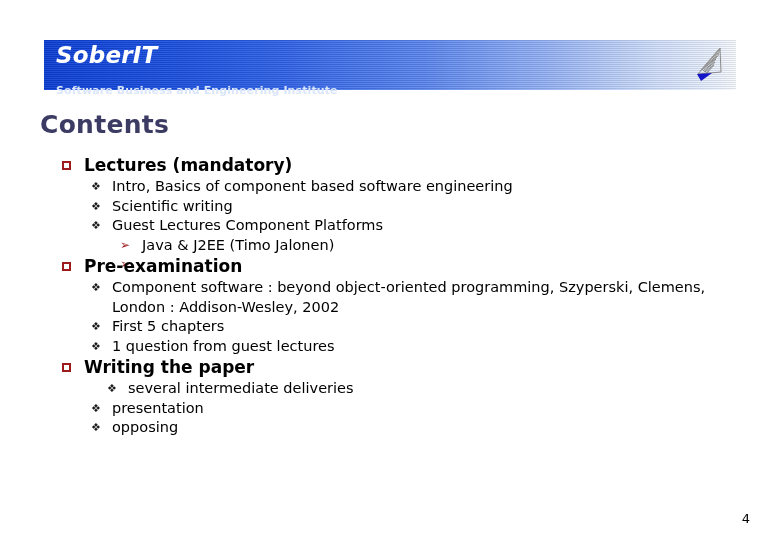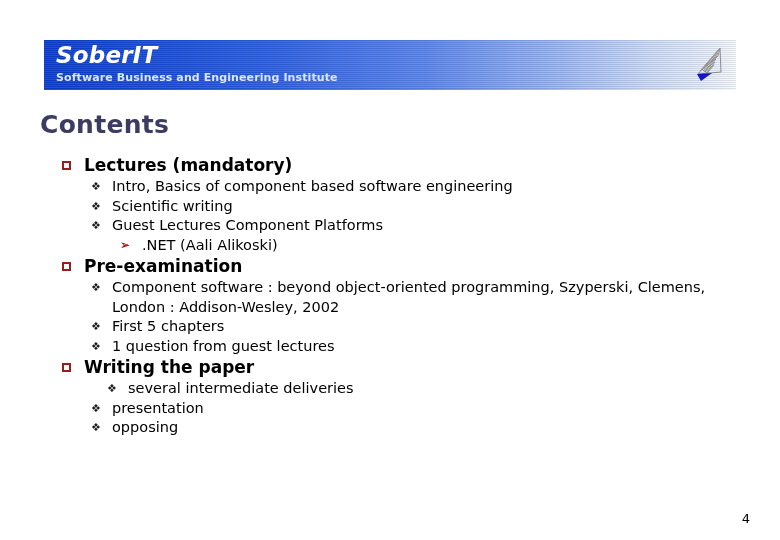--- a/index.html
+++ b/index.html
@@ -53,21 +53,21 @@
     font-size: 23px;
     font-weight: bold;
     color: #ffffff;
     letter-spacing: 0.2px;
     line-height: 1;
     font-style: italic;
   }
   #brand-sub {
     position: absolute;
     left: 56px;
-    top: 72px;
+    top: 85px;
     font-size: 11px;
     font-weight: bold;
     color: #dbe6fb;
     letter-spacing: 0.1px;
     line-height: 1;
   }
 
   
   #slide-title {
     position: absolute;
@@ -200,24 +200,24 @@
   <div class="lvl2">
     <span class="bullet">❖</span>
     <span>Scientific writing</span>
   </div>
   <div class="lvl2">
     <span class="bullet">❖</span>
     <span>Guest Lectures Component Platforms</span>
   </div>
   <div class="lvl3">
     <span class="bullet">➢</span>
+    <span>Java &amp; J2EE (Timo Jalonen)</span>
   </div>
   <div class="lvl3">
     <span class="bullet">➢</span>
-    <span>.NET (Aali Alikoski)</span>
   </div>
 
   <div class="lvl1">
     <span class="bullet"></span>
     <span>Pre-examination</span>
   </div>
   <div class="lvl2 wrapped">
     <span class="bullet">❖</span>
     <span>Component software : beyond object-oriented programming,  Szyperski, Clemens, London : Addison-Wesley, 2002</span>
   </div>

